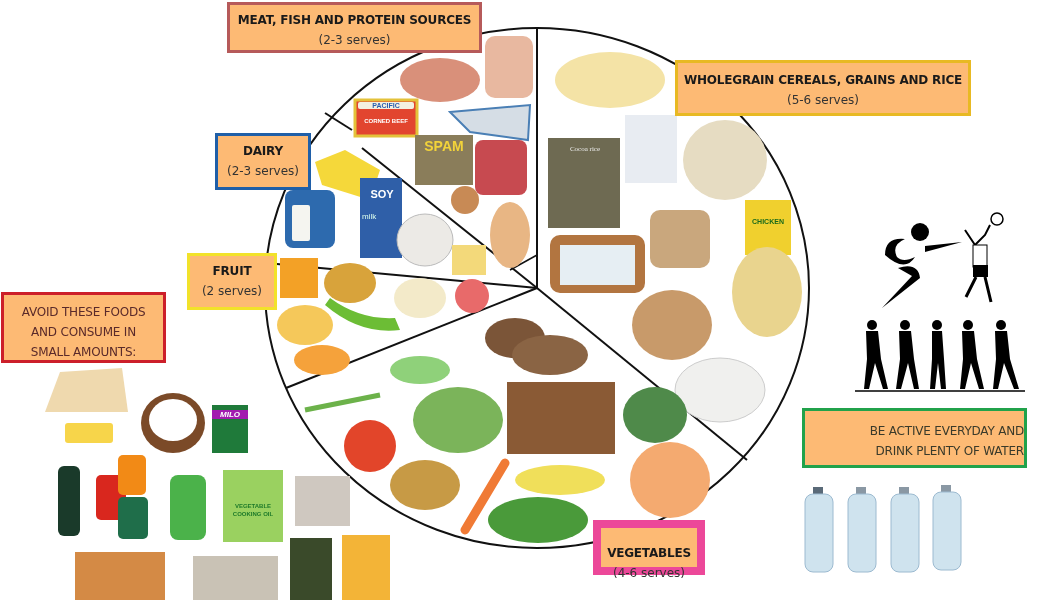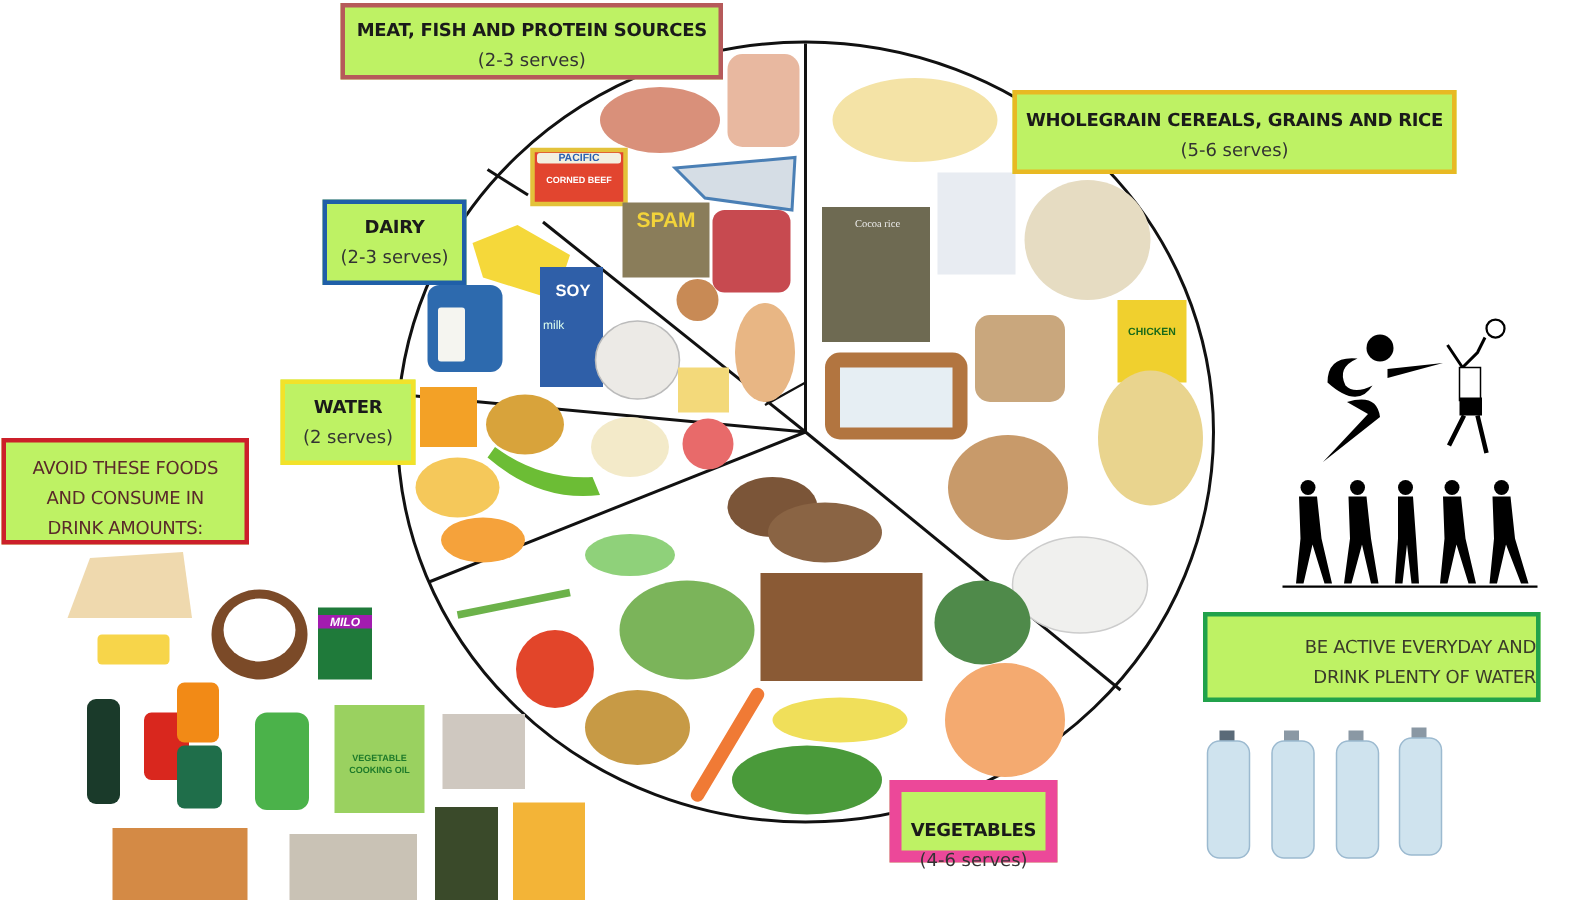--- a/index.html
+++ b/index.html
@@ -1,17 +1,17 @@
 <!DOCTYPE html>
 <html><head>
 <meta charset="utf-8">
 <style>
   html, body { margin:0; padding:0; background:#ffffff; }
   body { width:1056px; height:600px; position:relative; overflow:hidden; font-family:"DejaVu Sans", "Liberation Sans", sans-serif; }
-  .label-box { position:absolute; background:#bef264; box-sizing:border-box; text-align:center; color:#1a1a1a; }
+  .label-box { position:absolute; background:#fdba74; box-sizing:border-box; text-align:center; color:#1a1a1a; }
   .label-box .t { font-weight:bold; font-size:12px; letter-spacing:-0.2px; display:block; }
   .label-box .s { font-size:12px; display:block; margin-top:6px; color:#333; }
   #box-meat { left:227px; top:2px; width:255px; height:51px; border:3px solid #b65a5a; padding-top:8px; }
   #box-cereal { left:675px; top:60px; width:296px; height:56px; border:3px solid #e8b923; padding-top:10px; }
   #box-dairy { left:215px; top:133px; width:96px; height:57px; border:3px solid #1f5fa8; padding-top:8px; }
   #box-fruit { left:187px; top:253px; width:90px; height:57px; border:3px solid #f2e22a; padding-top:8px; }
   #box-avoid { left:1px; top:292px; width:165px; height:71px; border:3px solid #cc1f2a; padding-top:7px; color:#5a2a2a; }
   #box-avoid .t { font-weight:normal; font-size:12px; line-height:20px; }
   #box-active { left:802px; top:408px; width:225px; height:60px; border:3px solid #21a24b; padding-top:10px; color:#3a3a2a;text-align:right; }
   #box-active .t { font-weight:normal; font-size:12px; line-height:20px; }
@@ -172,28 +172,28 @@
   <span class="t">WHOLEGRAIN CEREALS, GRAINS AND RICE</span>
   <span class="s">(5-6 serves)</span>
 </div>
 
 <div id="box-dairy" class="label-box">
   <span class="t">DAIRY</span>
   <span class="s">(2-3 serves)</span>
 </div>
 
 <div id="box-fruit" class="label-box">
-  <span class="t">WATER</span>
+  <span class="t">FRUIT</span>
   <span class="s">(2 serves)</span>
 </div>
 
 <div id="box-avoid" class="label-box">
   <span class="t">AVOID THESE FOODS</span>
   <span class="t">AND CONSUME IN</span>
-  <span class="t">DRINK AMOUNTS:</span>
+  <span class="t">SMALL AMOUNTS:</span>
 </div>
 
 <div id="box-active" class="label-box">
   <span class="t">BE ACTIVE EVERYDAY AND</span>
   <span class="t">DRINK PLENTY OF WATER</span>
 </div>
 
 <div id="box-veg" class="label-box">
   <span class="t">VEGETABLES</span>
   <span class="s">(4-6 serves)</span>

